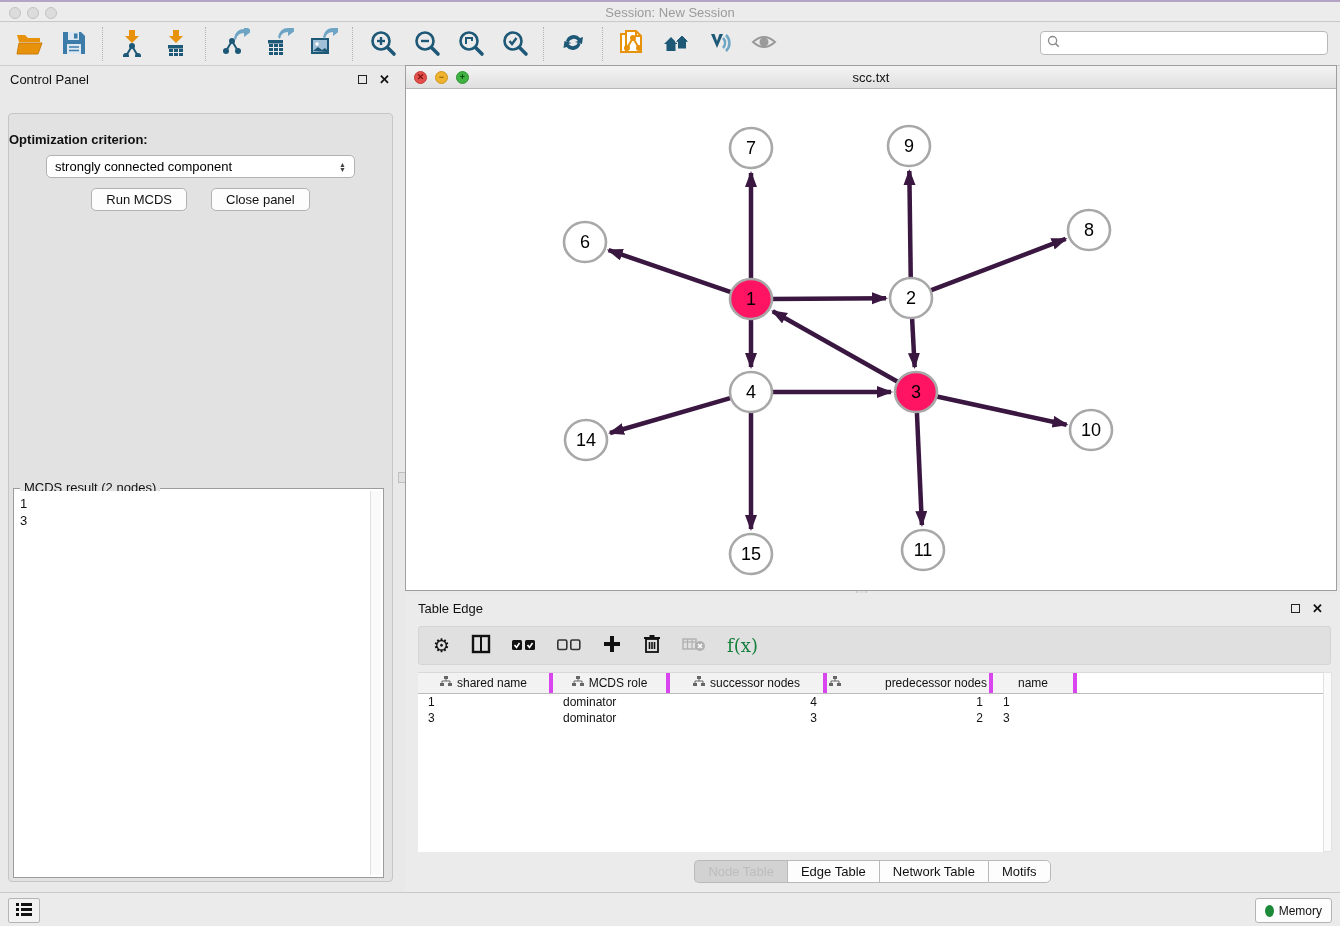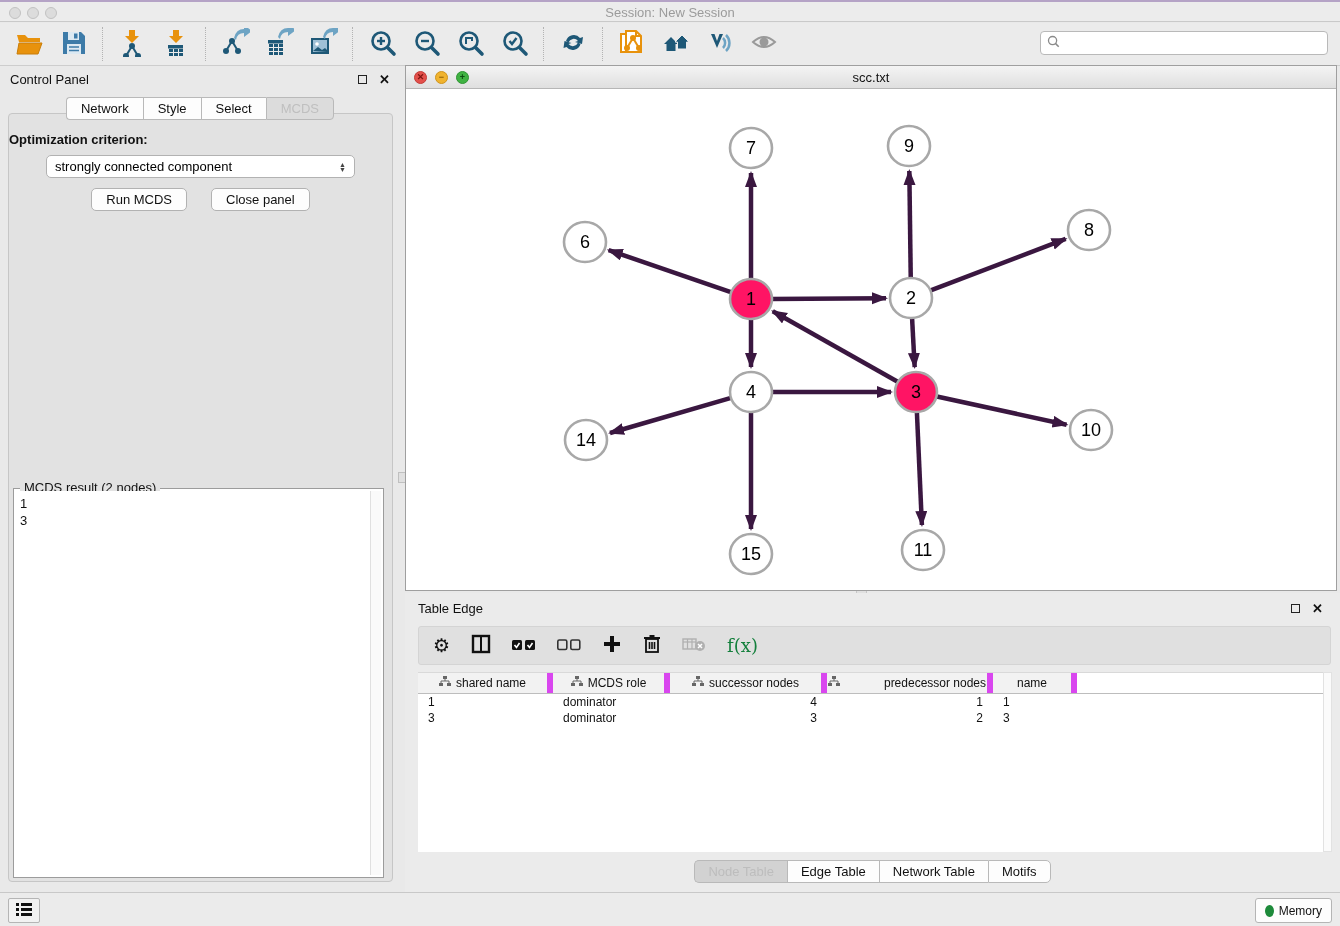--- a/index.html
+++ b/index.html
@@ -67,21 +67,21 @@
   
   .tpanel { position:absolute; left:405px; top:593px; width:935px; height:299px; background:#ebebeb; }
   .tp-toolbar { position:absolute; left:13px; right:9px; top:33px; height:39px; background:#e0e0e0;
     border:1px solid #d4d4d4; border-radius:3px; display:flex; align-items:center; gap:21px; padding:0 14px; }
   .tp-icon { display:flex; align-items:center; justify-content:center; }
   .gear { font-size:19px; color:#111; }
   .fx { font-family:"DejaVu Serif", serif; font-size:18px; color:#15803d; }
   .ttable { position:absolute; left:13px; right:17px; top:79px; bottom:40px; background:#fff; border-top:1px solid #d9d9d9; }
   .ttable-scroll { position:absolute; right:8px; top:79px; bottom:40px; width:9px; background:#fbfbfb; border:1px solid #e2e2e2; }
   .thead { display:flex; height:21px; border-bottom:1px solid #bdbdbd; }
-  .th { background:#f2f2f2; border-right:6px solid #d946ef; font-size:12px; color:#111;
+  .th { background:#f2f2f2; border-right:4px solid #d946ef; font-size:12px; color:#111;
     display:flex; align-items:center; justify-content:center; gap:5px; }
   .trow { display:flex; height:16px; font-size:12px; color:#111; }
   .td { padding:1px 10px; overflow:hidden; }
   .tp-tabs { position:absolute; left:0; right:0; bottom:9px; display:flex; justify-content:center; }
   .tp-tab { font-size:13px; padding:3px 13px; background:#fdfdfd; border:1px solid #b9b9b9; border-right:none; color:#111; }
   .tp-tab:first-child { border-top-left-radius:5px; border-bottom-left-radius:5px; }
   .tp-tab:last-child { border-right:1px solid #b9b9b9; border-top-right-radius:5px; border-bottom-right-radius:5px; }
   .tp-tab.disabled-selected { background:#d2d2d2; color:#bdbdbd; }
 
   
@@ -276,26 +276,20 @@
   </div>
 </div>
 
 <div class="cpanel">
   <div class="panel-head">
     <span>Control Panel</span>
     <span class="spacer"></span>
     <span class="float-box"></span>
     <span class="close-x">✕</span>
   </div>
-  <div class="cp-tabs" id="cp-tabs">
-      <div class="cp-tab">Network</div>
-      <div class="cp-tab">Style</div>
-      <div class="cp-tab">Select</div>
-      <div class="cp-tab disabled-selected">MCDS</div>
-    </div>
   <div class="cp-body">
     <div class="opt-label">Optimization criterion:</div>
     <div class="combo">
       <span>strongly connected component</span>
       <span class="stepper">
           <span>▲</span>
           <span>▼</span>
         </span>
     </div>
     <div class="cp-buttons">

